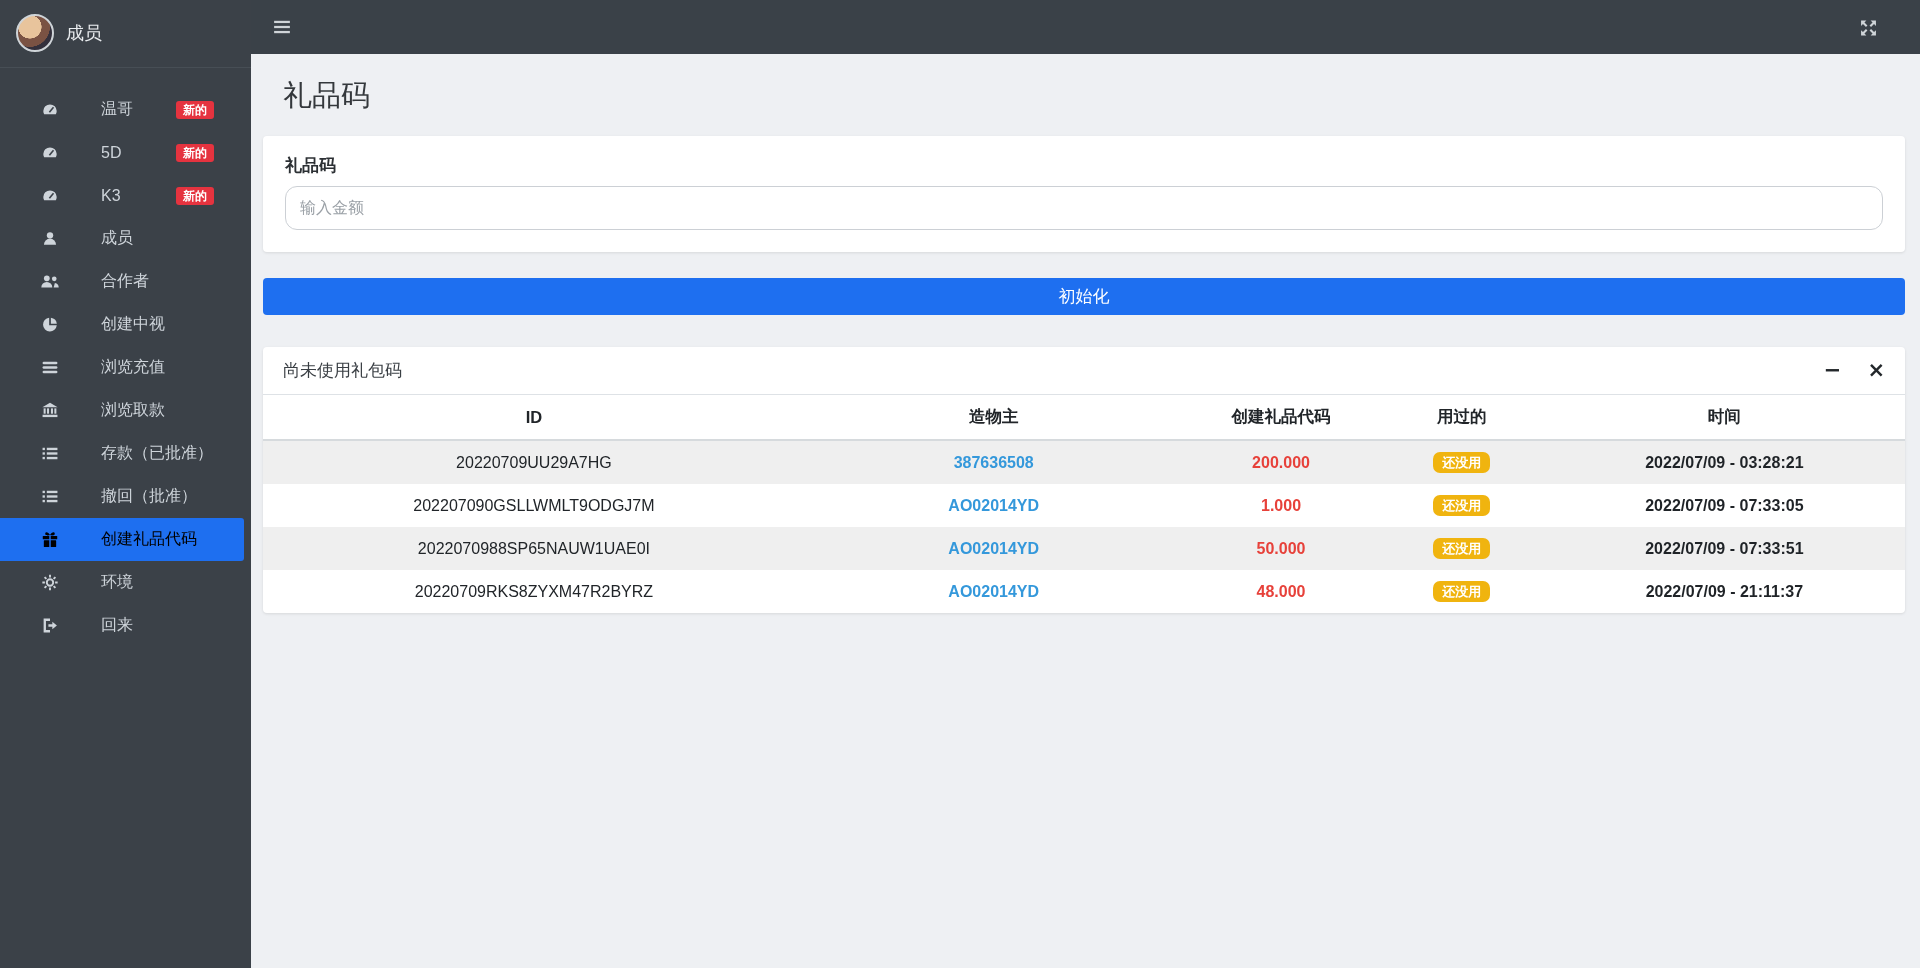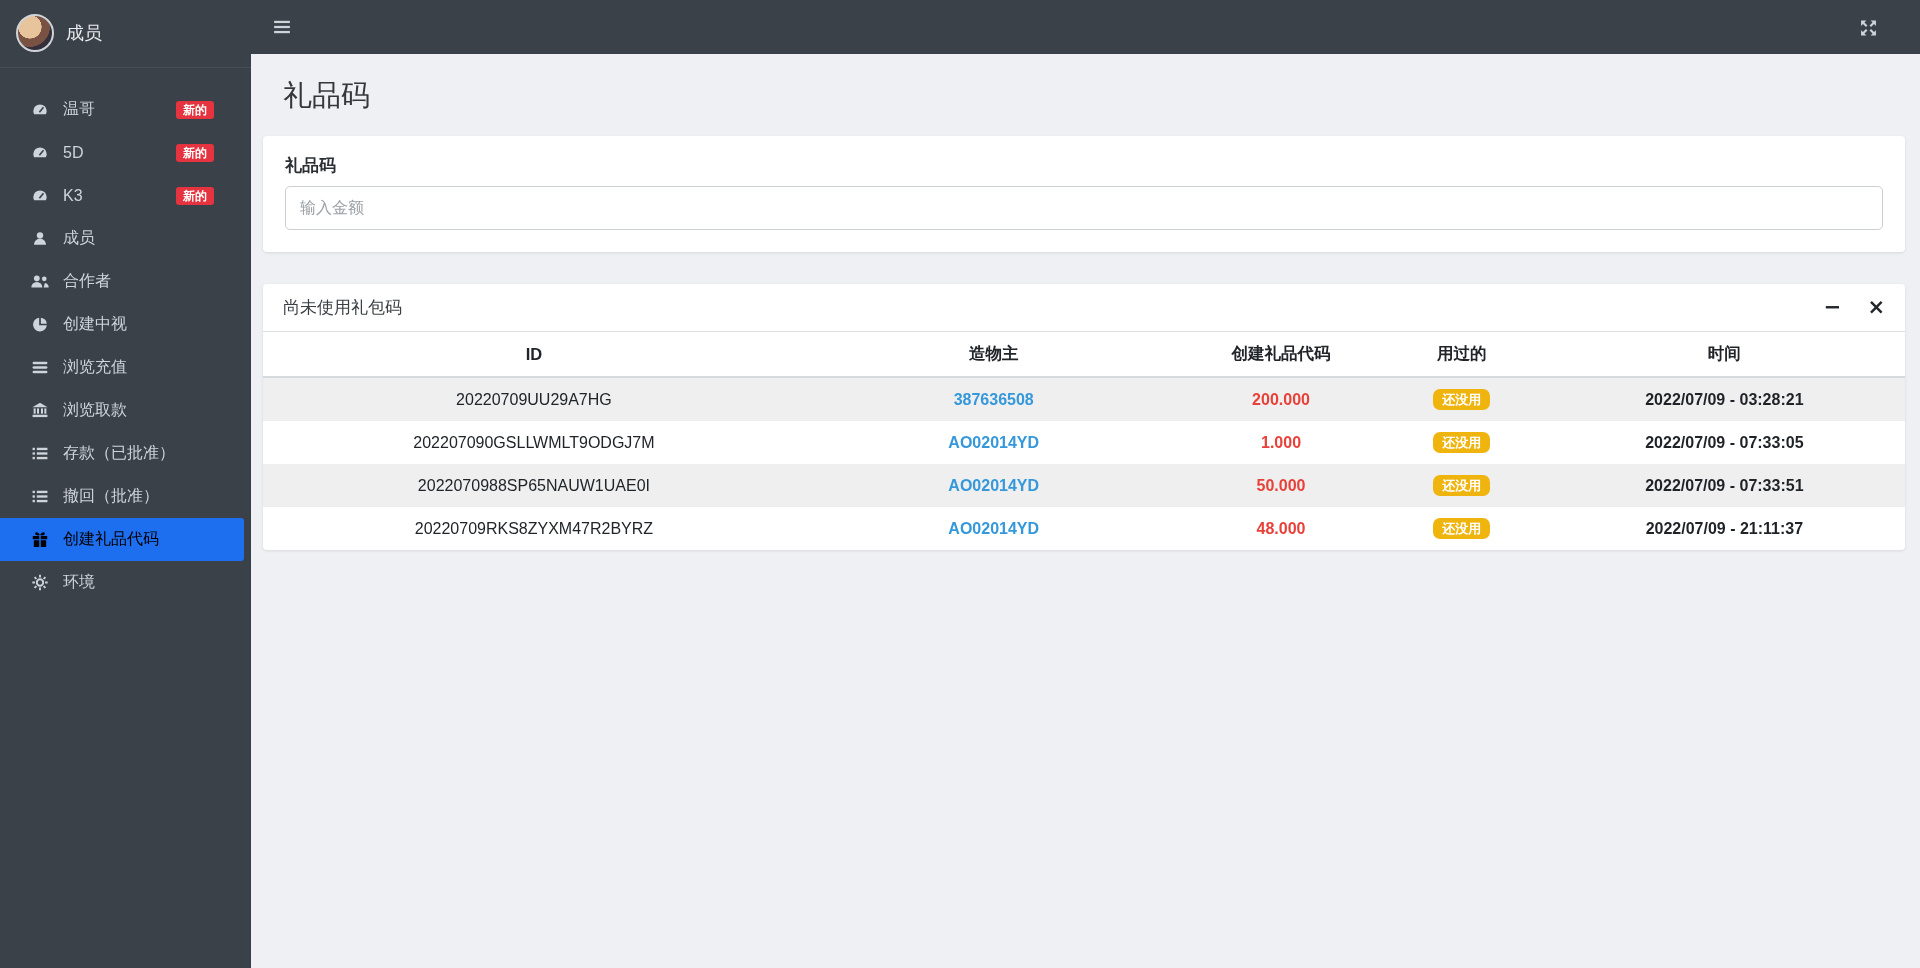--- a/index.html
+++ b/index.html
@@ -10,22 +10,22 @@
 
   
   .sidebar { width: 251px; flex-shrink: 0; background: #3b4148; height: 100%; }
   .user-panel { display: flex; align-items: center; gap: 12px; padding: 14px 16px 15px 16px;
                 border-bottom: 1px solid #474e55; }
   .avatar { width: 38px; height: 38px; border-radius: 50%; flex-shrink: 0;
             border: 2px solid #cfd4d8;
             background: radial-gradient(circle at 35% 32%, #e8c49c 0 36%, #7a5243 37% 62%, #33303c 63%); }
   .user-name { color: #e9ecef; font-size: 18px; }
   .menu { display: flex; flex-direction: column; padding-top: 20px; }
-  .menu-item { display: flex; align-items: center; height: 43px; padding: 0 10px 0 30px;
-               color: #ced4da; text-decoration: none; cursor: pointer; font-size: 16px; }
+  .menu-item { display: flex; align-items: center; height: 43px; padding: 0 10px 0 40px;
+               color: #ced4da; text-decoration: none; cursor: pointer; font-size: 16px; gap: 28px; }
   .menu-item.active { background: #1e6ff0; color: #000000; margin-right: 7px; border-radius: 0 3px 3px 0; }
   .mi-icon { width: 20px; height: 17px; margin-right: 13px; flex-shrink: 0; display: inline-flex; }
   .mi-icon svg { width: 100%; height: 100%; }
   .mi-label { white-space: nowrap; }
   .mi-badge { margin-left: auto; margin-right: 27px; background: #e5333f; color: #fff;
               font-size: 12px; font-weight: 700; padding: 3px 7px; border-radius: 3px; line-height: 1; }
 
   
   .main { flex: 1; display: flex; flex-direction: column; background: #eef0f3; min-width: 0; }
   .topbar { height: 54px; flex-shrink: 0; background: #3a4148; display: flex;
@@ -35,21 +35,21 @@
   .topbar-btn svg { width: 18px; height: 18px; }
 
   .content { flex: 1; overflow: auto; padding: 0 15px 30px 12px; }
   .page-title { font-size: 29px; font-weight: 500; color: #34383c; margin: 22px 0 20px 20px; }
 
   .card { background: #fff; border-radius: 4px; box-shadow: 0 1px 3px rgba(0,0,0,.10); }
 
   
   .form-card { padding: 18px 22px 22px 22px; }
   .form-label { display: block; font-size: 17px; font-weight: 700; color: #2c3034; margin-bottom: 9px; }
-  .form-input { width: 100%; height: 44px; border: 1px solid #ccd0d5; border-radius: 5px;
+  .form-input { width: 100%; height: 44px; border: 1px solid #ccd0d5; border-radius: 12px;
                 padding: 0 14px; font-size: 16px; color: #ef4444; outline: none;
                 font-family: "Liberation Sans", sans-serif; }
   .form-input::placeholder { color: #9aa0a6; }
 
   .init-btn { display: block; width: 100%; height: 37px; margin-top: 26px;
               background: #1e6ff0; color: #fff; border: none; border-radius: 4px;
               font-size: 17px; cursor: pointer; font-family: "Liberation Sans", sans-serif; }
 
   
   .table-card { margin-top: 32px; overflow: hidden; }
@@ -208,20 +208,29 @@
         </a>
         <a class="menu-item">
           <span class="mi-icon">
             <svg viewBox="0 0 16 16" fill="none" stroke="currentColor" stroke-width="1.8">
               <circle cx="8" cy="8" r="3"></circle>
               <path d="M8 .8v2.4M8 12.8v2.4M.8 8h2.4M12.8 8h2.4M2.9 2.9l1.7 1.7M11.4 11.4l1.7 1.7M2.9 13.1l1.7-1.7M11.4 4.6l1.7-1.7"></path>
             </svg>
           </span>
           <span class="mi-label">环境</span>
         </a>
+        <a class="menu-item">
+          <span class="mi-icon">
+            <svg viewBox="0 0 16 16" fill="currentColor">
+              <path d="M2 1.5h6v2.2H4.2v8.6H8v2.2H2z"></path>
+              <path d="M10.2 4.5 14.5 8l-4.3 3.5V9.2H6.5V6.8h3.7z"></path>
+            </svg>
+          </span>
+          <span class="mi-label">回来</span>
+        </a>
       </nav>
   </aside>
 
   <div class="main">
 
     <header class="topbar">
       <button class="topbar-btn">
         <span class="mi-icon" style="width:18px;height:18px;">
           <svg viewBox="0 0 16 16" fill="currentColor">
               <rect x="1" y="2.5" width="14" height="2"></rect>
@@ -243,20 +252,21 @@
     </header>
 
     <main class="content">
       <h1 class="page-title">礼品码</h1>
 
       <section class="card form-card">
         <label class="form-label">礼品码</label>
         <input class="form-input" type="text" placeholder="输入金额" style="">
       </section>
 
+      <button class="init-btn">初始化</button>
 
       <section class="card table-card">
         <div class="card-header">
           <span class="card-title">尚未使用礼包码</span>
           <div class="card-tools">
             <button class="tool-btn">−</button>
             <button class="tool-btn">×</button>
           </div>
         </div>
         <table class="codes-table">

